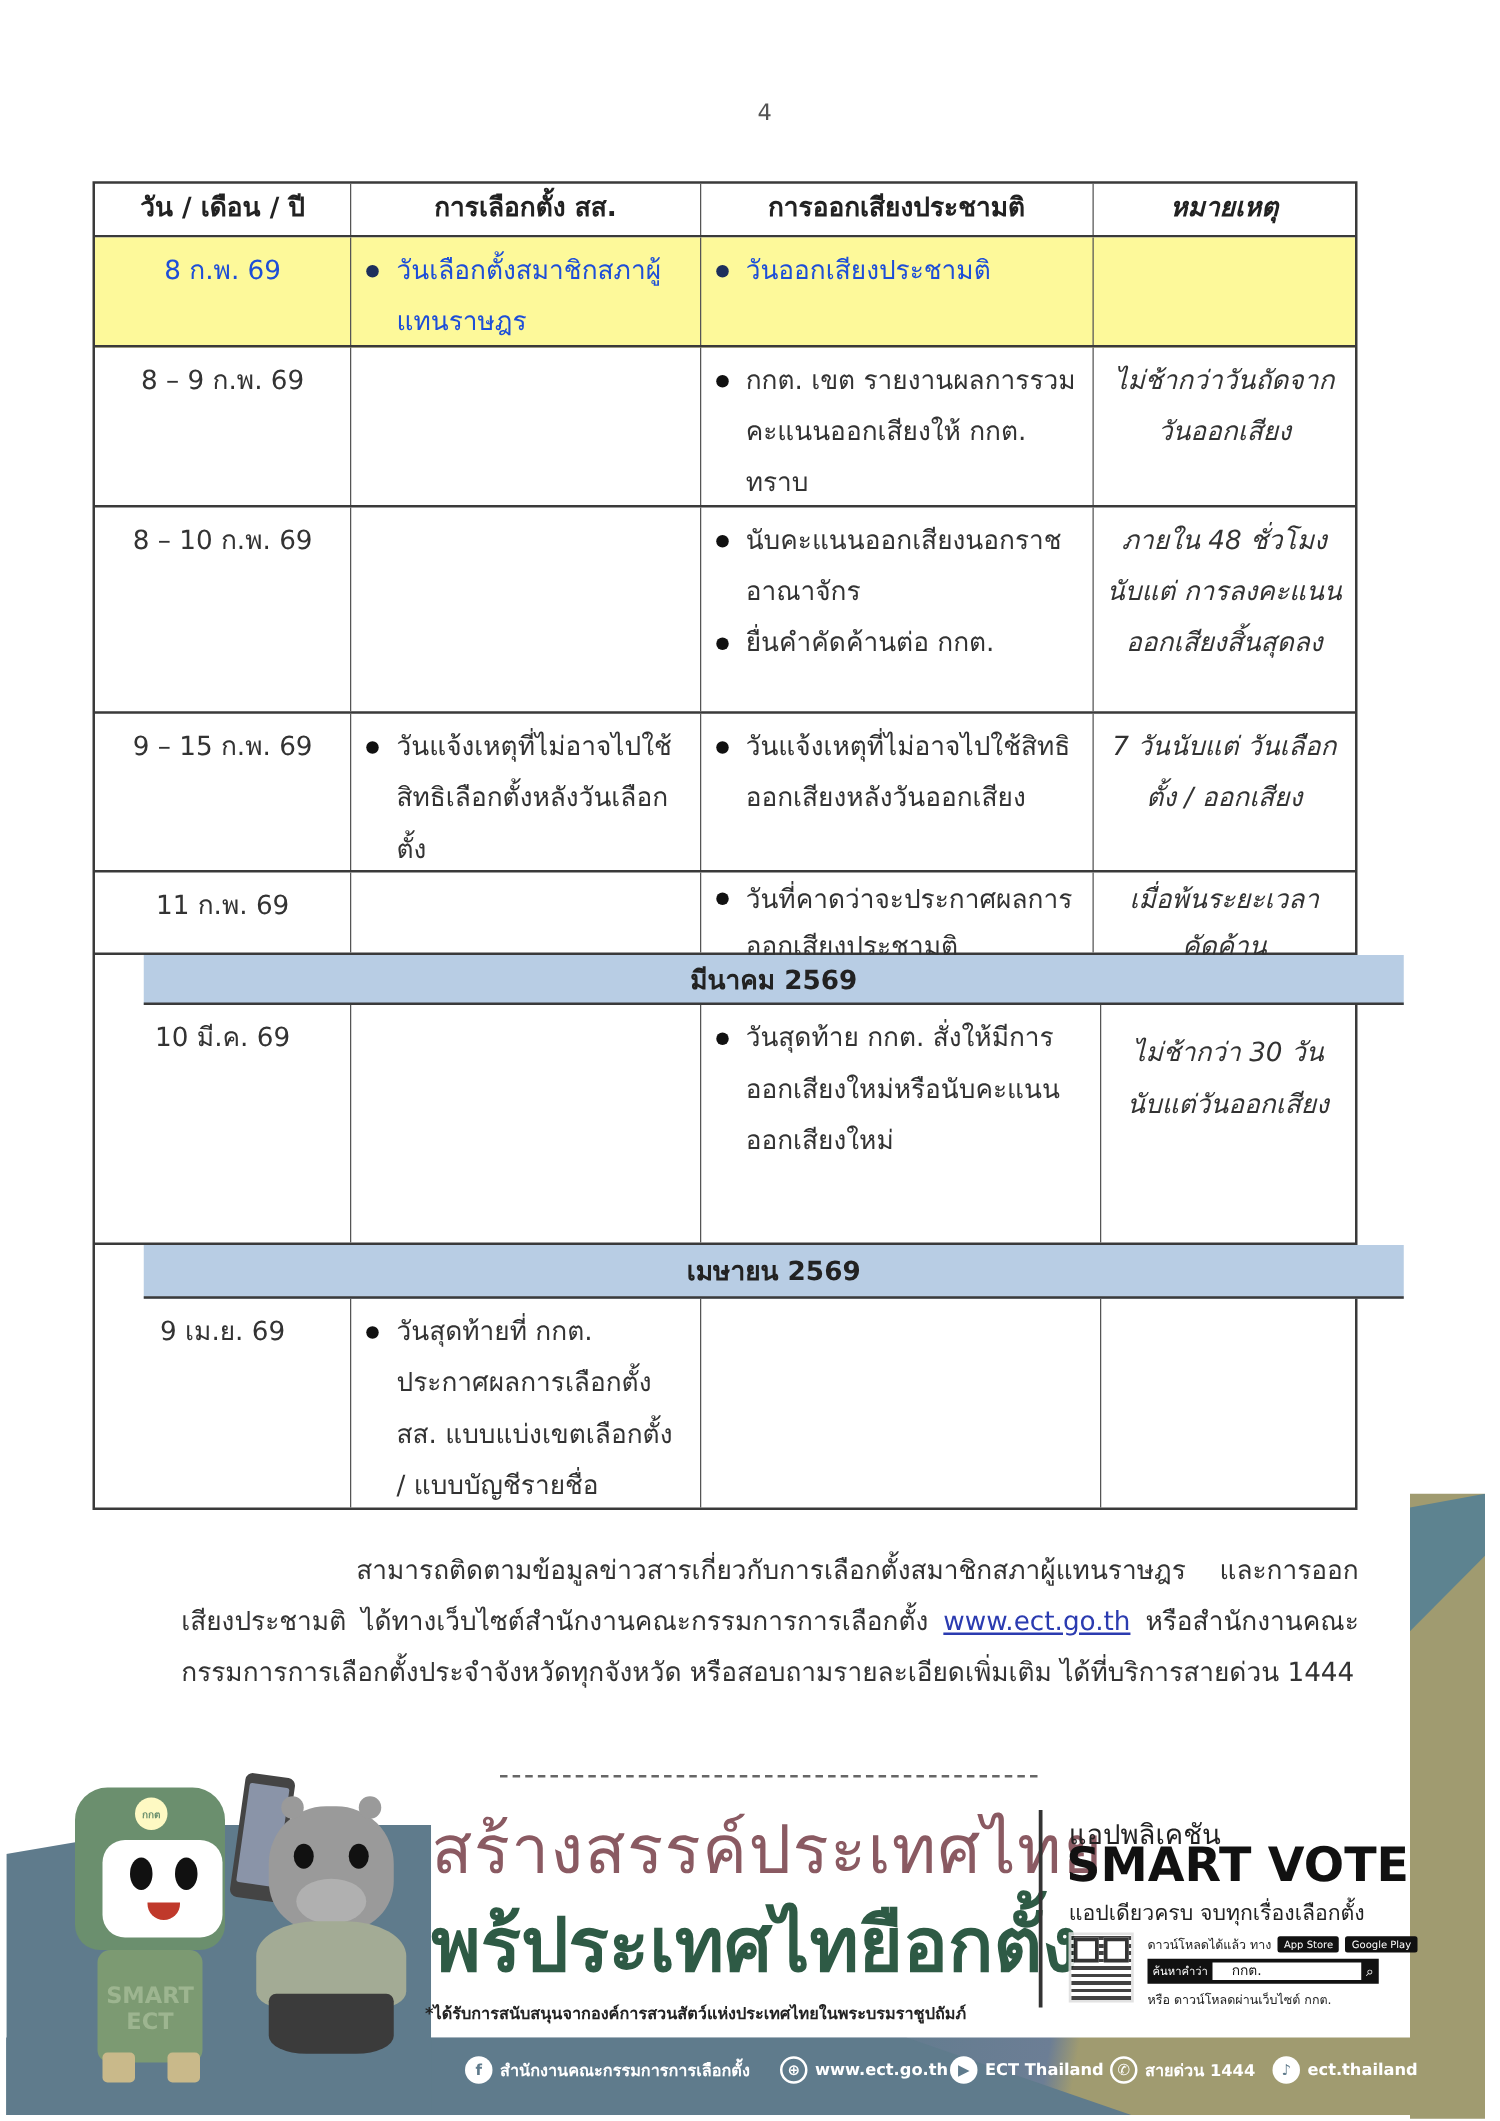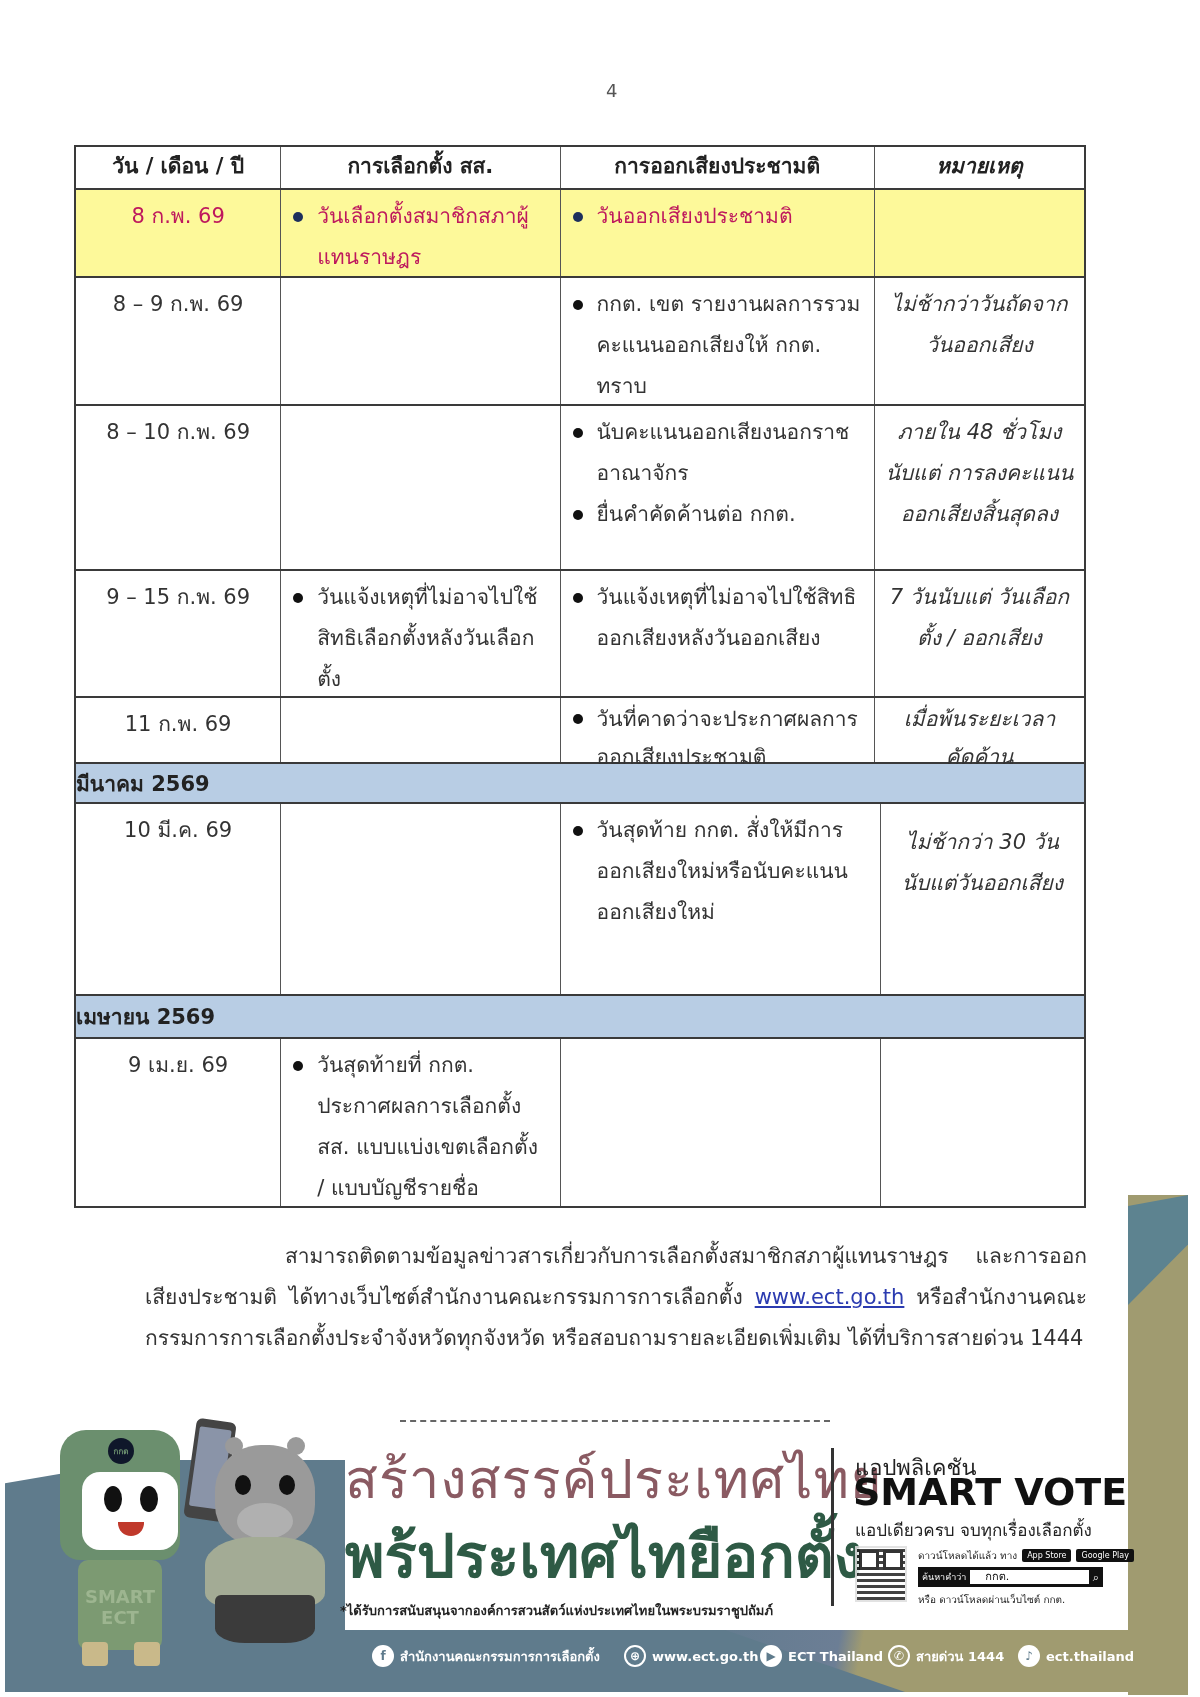--- a/index.html
+++ b/index.html
@@ -15,22 +15,22 @@
   .cell { height: 100%; border-right: 1.5px solid #555; padding: 6px 10px 0 10px; font-size: 21px; line-height: 41px; color: #333; }
   .cell:last-child { border-right: none; font-style: italic; }
   .c1 { width: 210px; text-align: center; }
   .c2 { width: 286px; }
   .c3 { width: 322px; }
   .c3w { width: 328px; }
   .c4 { width: 214px; text-align: center; }
   .c4n { width: 208px; text-align: center; margin-top: 12px; }
   .hdr .cell { text-align: center; font-weight: bold; font-size: 21px; line-height: 30px; padding-top: 4px; color: #222; }
   .yellow { background: #fdf99a; }
-  .yellow .cell { color: #be185d; }
-  .month { background: #b8cde4; justify-content: flex-start; align-items: center; font-weight: bold; font-size: 21px; color: #222; }
+  .yellow .cell { color: #1d4ed8; }
+  .month { background: #b8cde4; justify-content: center; align-items: center; font-weight: bold; font-size: 21px; color: #222; margin-left: 39px; }
   .bullet { display: flex; align-items: flex-start; }
   .dot { display: inline-block; width: 10px; height: 10px; border-radius: 50%; background: #111; margin: 16px 14px 0 2px; flex: 0 0 10px; }
   .yellow .dot { background: #1d2f5c; }
   .btext { flex: 1; }
 
   
   .para { position: absolute; left: 145px; top: 1236px; width: 942px; font-size: 21px; line-height: 41px; color: #333; text-align: justify; }
   .para .indent { display: inline-block; width: 140px; }
   .para a { color: #2b3bb0; text-decoration: underline; }
 
@@ -65,21 +65,21 @@
   .social { position: absolute; top: 1645px; display: flex; align-items: center; gap: 6px; color: #fff; font-size: 13px; font-weight: bold; }
   .sicon { width: 22px; height: 22px; border-radius: 50%; background: #fff; color: #5f7b8c; display: inline-flex; align-items: center; justify-content: center; font-size: 12px; font-weight: bold; }
   .sicon.ring { background: transparent; border: 2px solid #fff; color: #fff; }
 
   
   .mascot-green { position: absolute; left: 50px; top: 1430px; width: 130px; height: 240px; }
   .m-head { position: absolute; left: 10px; top: 0; width: 120px; height: 130px; background: #6b8f6e; border-radius: 26px 26px 20px 20px; }
   .m-face { position: absolute; left: 22px; top: 42px; width: 96px; height: 78px; background: #fff; border-radius: 18px; }
   .m-eye { position: absolute; top: 14px; width: 18px; height: 26px; background: #111; border-radius: 50%; }
   .m-mouth { position: absolute; left: 36px; top: 50px; width: 26px; height: 14px; background: #c0392b; border-radius: 0 0 14px 14px; }
-  .m-badge { position: absolute; left: 48px; top: 8px; width: 26px; height: 26px; border-radius: 50%; background: #0f172a; color: #6b8f6e; font-size: 8px; display: flex; align-items: center; justify-content: center; font-weight: bold; }
+  .m-badge { position: absolute; left: 48px; top: 8px; width: 26px; height: 26px; border-radius: 50%; background: #fef9c3; color: #6b8f6e; font-size: 8px; display: flex; align-items: center; justify-content: center; font-weight: bold; }
   .m-body { position: absolute; left: 28px; top: 130px; width: 84px; height: 90px; background: #7c9a72; border-radius: 10px; color: #9db590; font-weight: bold; font-size: 18px; text-align: center; padding-top: 26px; }
   .m-leg { position: absolute; top: 212px; width: 26px; height: 24px; background: #c9b98a; border-radius: 4px; }
   .phone { position: absolute; left: 190px; top: 1420px; width: 40px; height: 100px; background: #444; border-radius: 6px; transform: rotate(8deg); }
   .phone::after { content: ""; position: absolute; left: 4px; top: 8px; width: 32px; height: 80px; background: #8a94a8; border-radius: 2px; }
   .hippo { position: absolute; left: 195px; top: 1445px; width: 150px; height: 200px; }
   .h-head { position: absolute; left: 20px; top: 0; width: 100px; height: 100px; background: #9a9a9a; border-radius: 46% 46% 40% 40%; }
   .h-ear { position: absolute; top: -8px; width: 18px; height: 18px; background: #9a9a9a; border-radius: 50%; }
   .h-eye { position: absolute; top: 30px; width: 16px; height: 20px; background: #111; border-radius: 50%; }
   .h-snout { position: absolute; left: 22px; top: 58px; width: 56px; height: 36px; background: #b0b0b0; border-radius: 50%; }
   .h-body { position: absolute; left: 10px; top: 92px; width: 120px; height: 70px; background: #a3ab95; border-radius: 40% 40% 20% 20%; }

